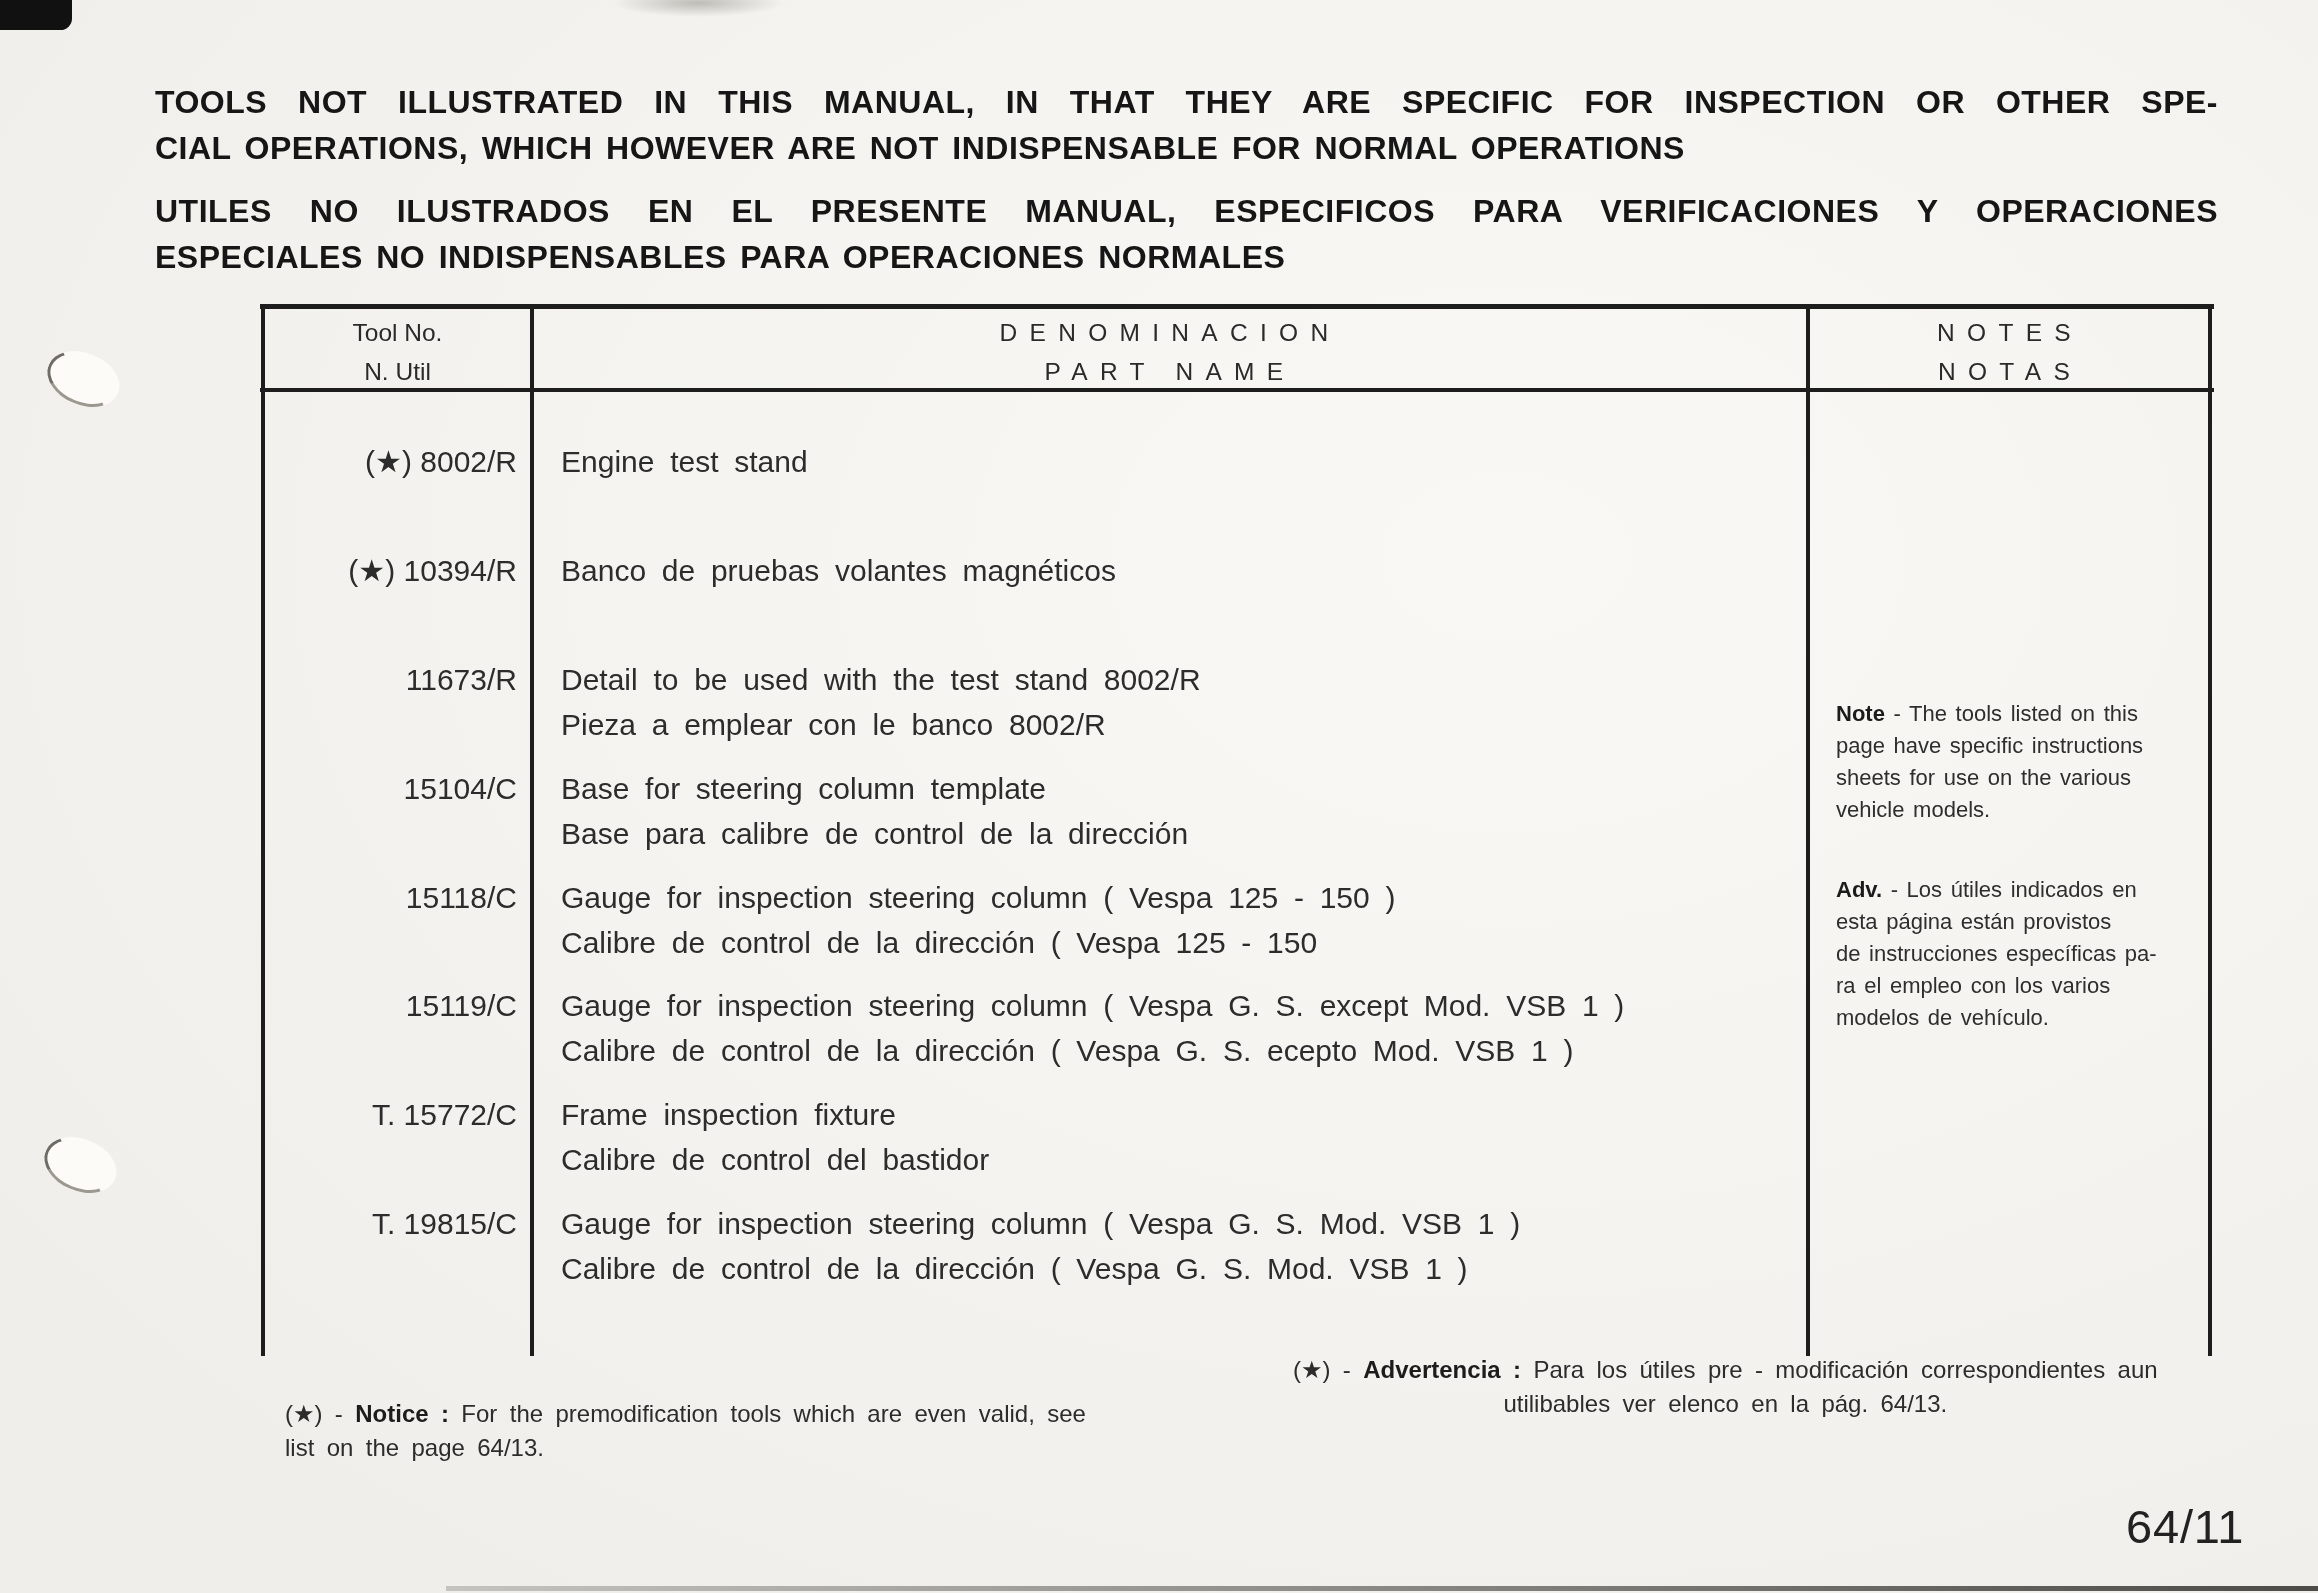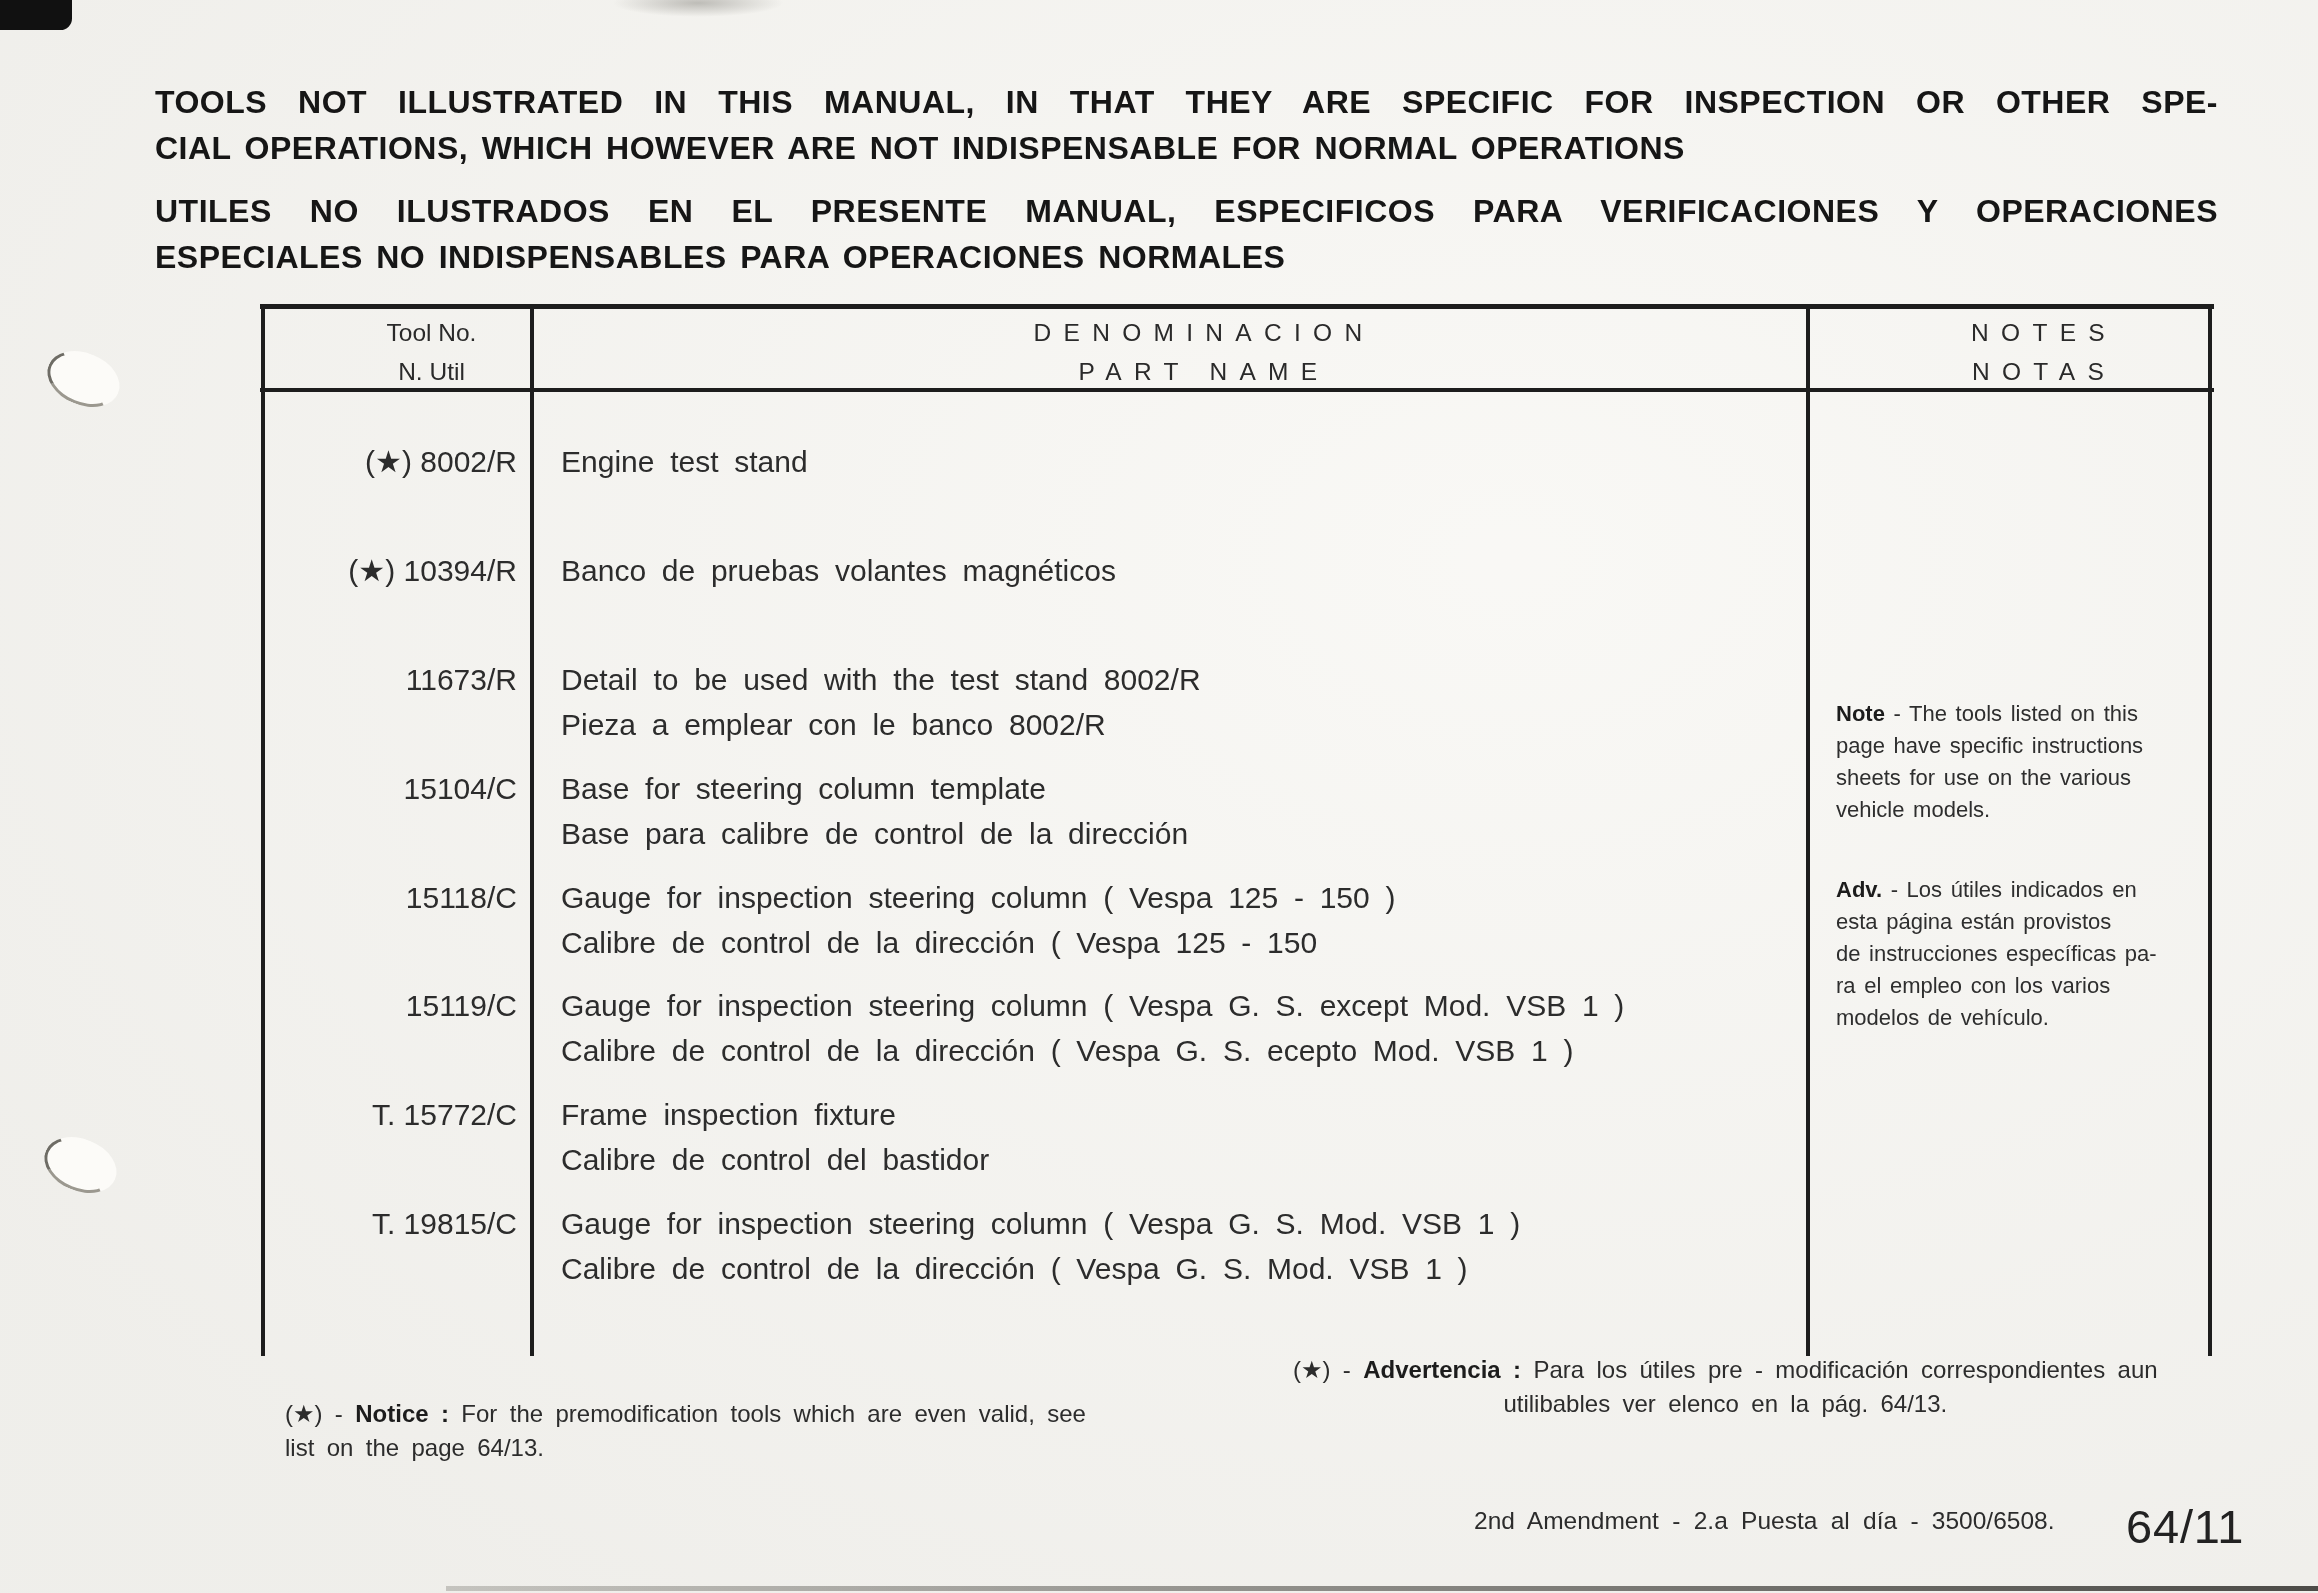--- a/index.html
+++ b/index.html
@@ -45,21 +45,21 @@
   
   .tb{ position:absolute; background:#1d1d1d; }
   .tb-top   { left:260px; top:304px; width:1954px; height:4.9px; }
   .tb-hsep  { left:260px; top:388px; width:1954px; height:4.1px; }
   .tb-vleft { left:261px; top:304px; width:4.1px;  height:1052px; }
   .tb-v1    { left:530px; top:304px; width:4.1px;  height:1052px; }
   .tb-v2    { left:1806px; top:304px; width:4.1px; height:1052px; }
   .tb-vright{ left:2208px; top:304px; width:4.1px; height:1052px; }
 
   
-  .colhead{ position:absolute; top:313px; text-align:center; color:#2a2a2a;margin-left:34px; }
+  .colhead{ position:absolute; top:313px; text-align:center; color:#2a2a2a; }
   .colhead .hl{ font-size:24.5px; line-height:39px; white-space:nowrap; }
   .colhead-1{ left:265px;  width:265px; }
   .colhead-2{ left:534px;  width:1272px; }
   .colhead-3{ left:1811px; width:398px; }
   .colhead-2 .hl, .colhead-3 .hl{ letter-spacing:12.3px; }
 
   
   .row{ position:absolute; left:0; width:2319px; }
   .toolno{ position:absolute; left:270px; width:247px; text-align:right;
     font-size:30px; line-height:45px; white-space:nowrap; color:#2c2c2c; }
@@ -214,17 +214,16 @@
   </div>
   <div class="footnote fn-es">
     <div class="fnline">
       <span>(★) -</span>
       <b>Advertencia :</b>
       <span>Para los útiles pre - modificación correspondientes aun</span>
     </div>
     <div class="fnline">utilibables ver elenco en la pág. 64/13.</div>
   </div>
 
-  <div class="amendment">2nd Amendment - 2.a Puesta al día - 3500/6508.</div>
   <div class="pagenum">64/11</div>
 
 </div>
 
 
 </body></html>

